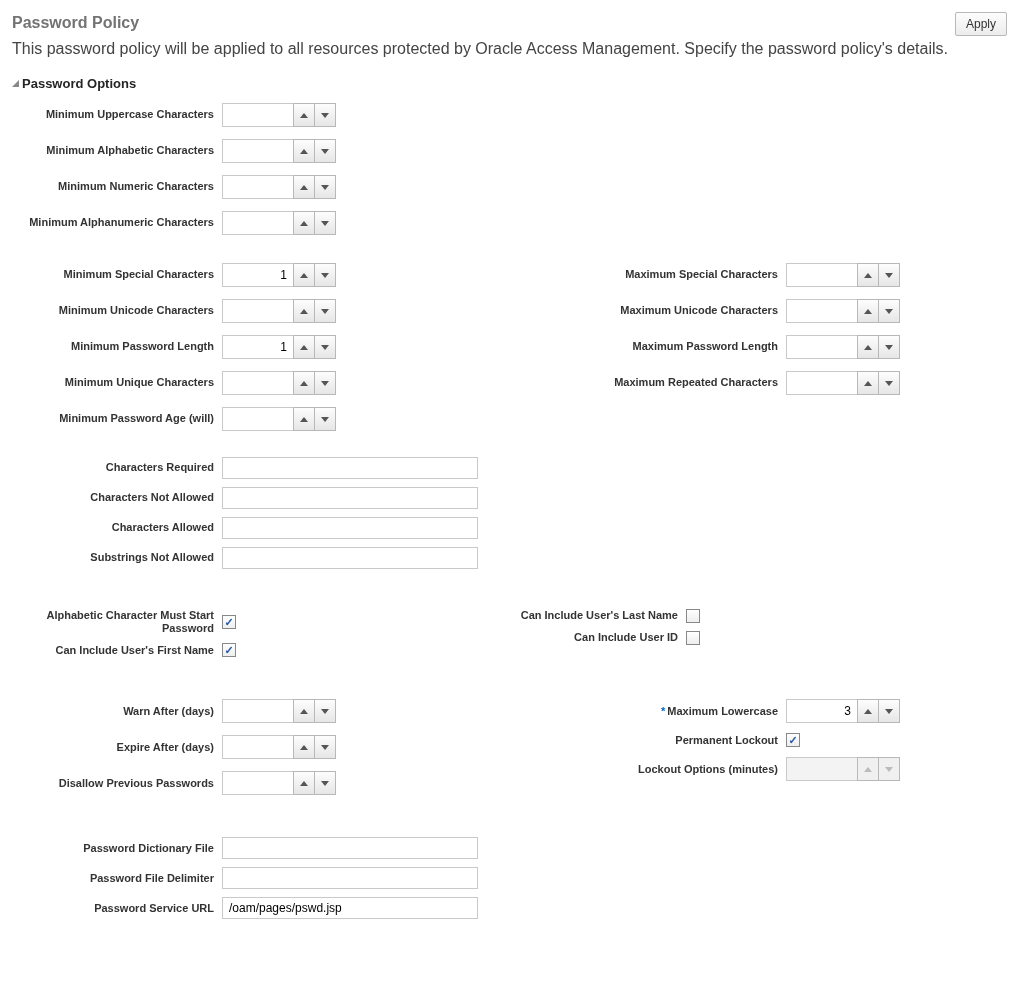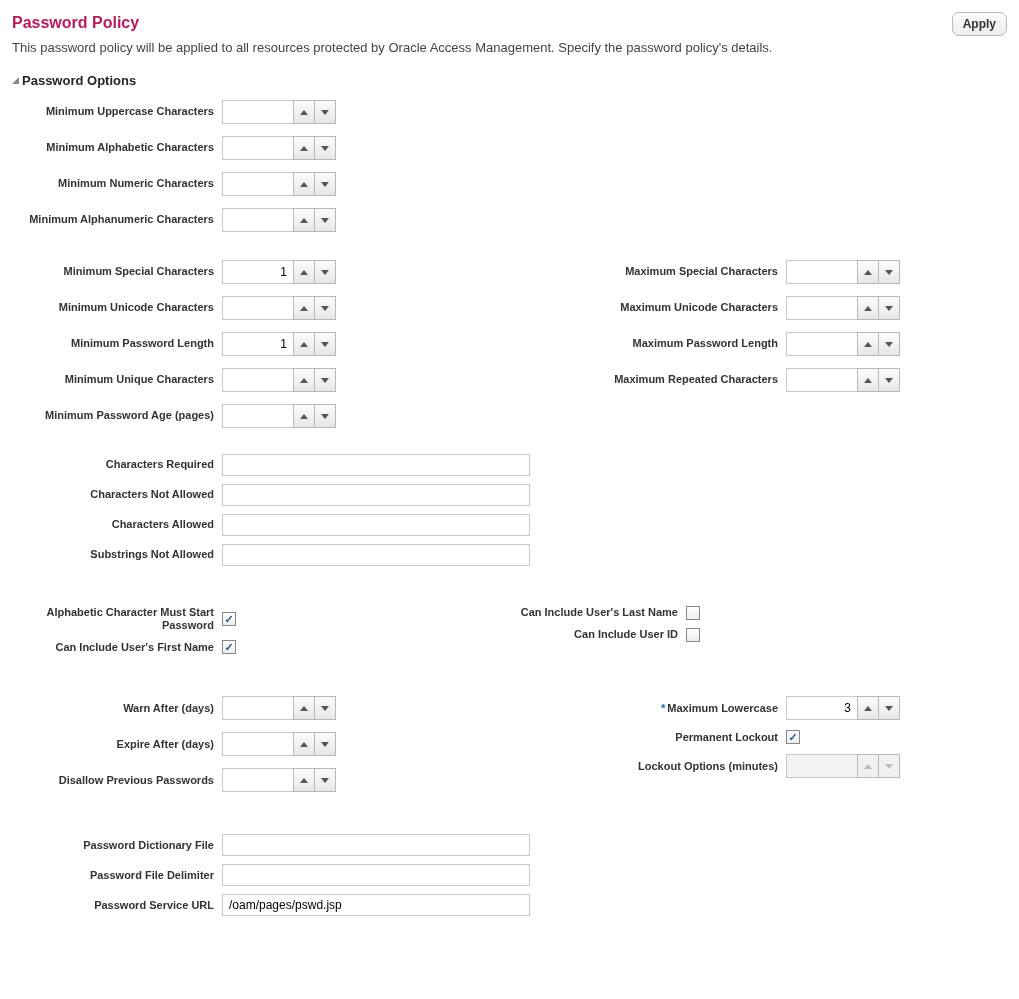--- a/index.html
+++ b/index.html
@@ -12,36 +12,36 @@
     background: #fff;
   }
   .header-row {
     display: flex;
     justify-content: space-between;
     align-items: flex-start;
   }
   h2.page-title {
     font-size: 16px;
     font-weight: bold;
-    color: #be185d;
+    color: #737373;
     margin: 2px 0 8px 0;
   }
   .apply-btn {
     background: linear-gradient(#fdfdfd, #ececec);
     border: 1px solid #b8b8b8;
     padding: 4px 10px;
     font-size: 12px;
-    font-weight: bold;
+    font-weight: normal;
     color: #333;
     cursor: pointer;
-    border-radius: 7px;
+    border-radius: 2px;
   }
   .description {
     color: #444;
-    font-size: 13px;
+    font-size: 16px;
     margin-bottom: 18px;
   }
   .section-header {
     font-weight: bold;
     font-size: 13px;
     color: #252525;
     margin: 8px 0 10px 0;
     display: flex;
     align-items: center;
     gap: 1px;
@@ -113,21 +113,21 @@
   }
   .spinner-btn.disabled .chev { border-bottom-color:#bbb; border-top-color:#bbb; }
   .chev {
     width: 0; height: 0;
     border-left: 4px solid transparent;
     border-right: 4px solid transparent;
   }
   .chev.up { border-bottom: 5px solid #555; }
   .chev.down { border-top: 5px solid #555; }
   .text-field {
-    width: 308px;
+    width: 256px;
     height: 22px;
     border: 1px solid #c9c9c9;
     padding: 2px 6px;
     font-size: 12px;
   }
   .checkbox {
     width: 14px;
     height: 14px;
     border: 1px solid #888;
     background: linear-gradient(#fff,#eee);
@@ -261,21 +261,21 @@
         <input type="text" value="" style="">
         <button class="spinner-btn">
             <span class="chev up"></span>
           </button>
         <button class="spinner-btn">
             <span class="chev down"></span>
           </button>
       </div>
     </div>
     <div class="form-row spinner-row">
-      <div class="form-label">Minimum Password Age (pages)</div>
+      <div class="form-label">Minimum Password Age (will)</div>
       <div class="spinner">
         <input type="text" value="" style="">
         <button class="spinner-btn">
             <span class="chev up"></span>
           </button>
         <button class="spinner-btn">
             <span class="chev down"></span>
           </button>
       </div>
     </div>

